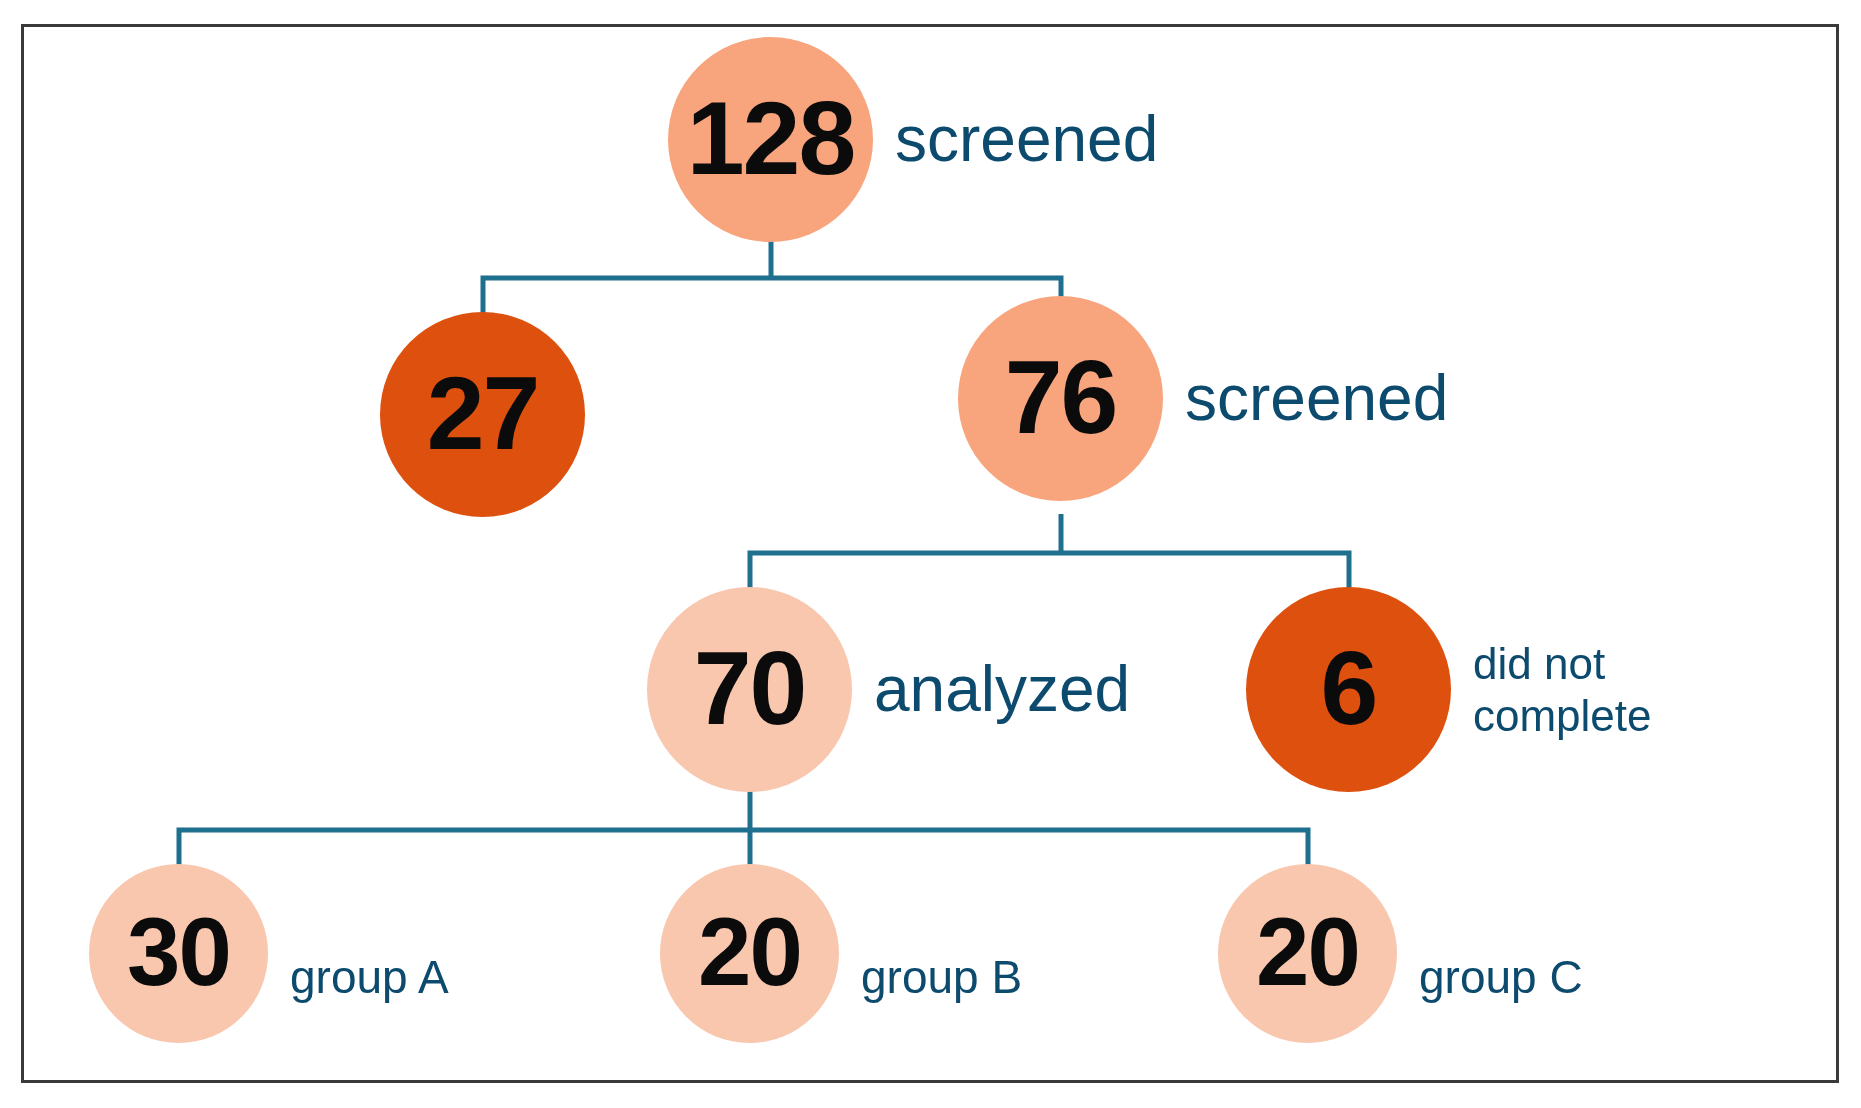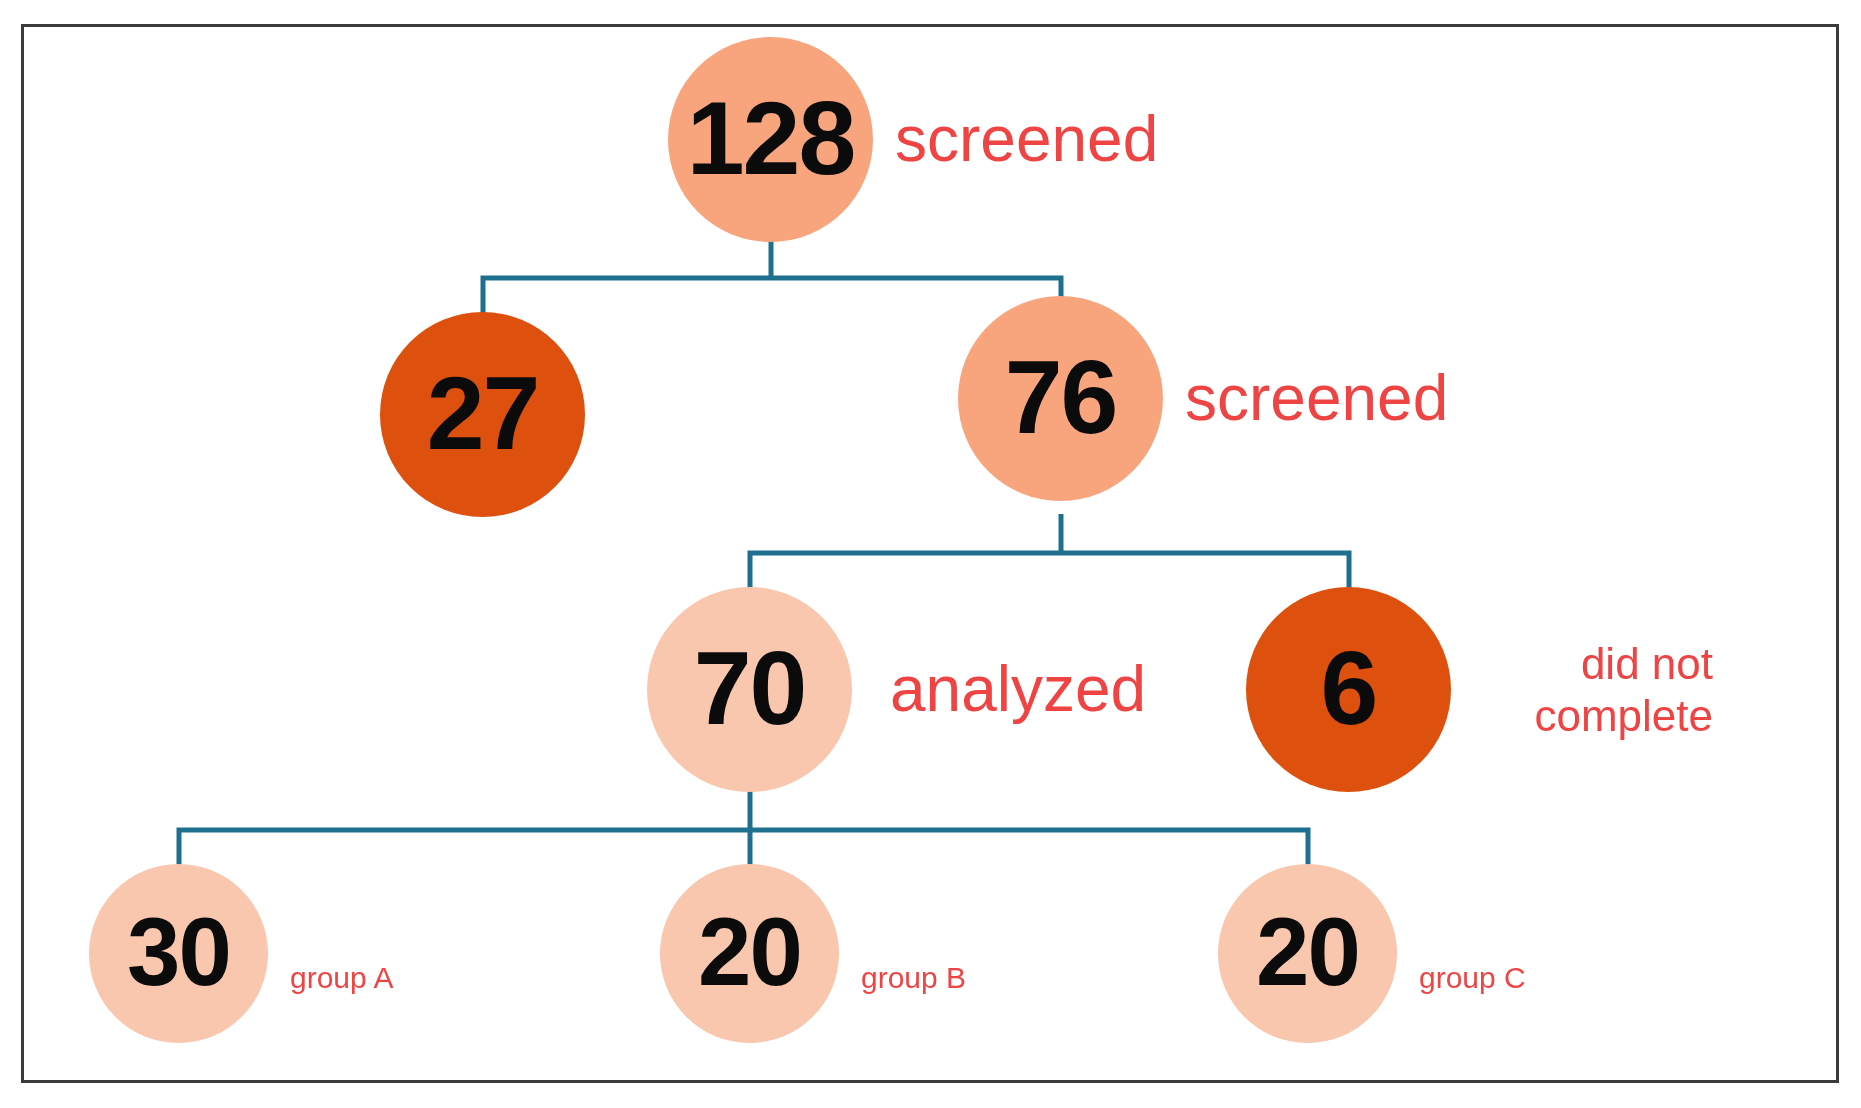--- a/index.html
+++ b/index.html
@@ -51,28 +51,27 @@
     color: #0b0b0b;
     letter-spacing: -2px;
     line-height: 1;
     transform: translateY(-2px);
     text-align: right;
   }
   .num-lg { font-size: 104px; }
   .num-sm { font-size: 96px; }
   .label {
     margin-left: 22px;
-    color: #ef4444;
+    color: #0c4a6e;
     white-space: nowrap;
     line-height: 1.05;
-    text-align: right;
   }
   .lbl-lg  { font-size: 64px; }
   .lbl-md  { font-size: 48px; }
-  .lbl-grp { font-size: 30px; margin-top: 48px; }
+  .lbl-grp { font-size: 46px; margin-top: 48px; }
   .lbl-sm  {
     font-size: 44px;
     line-height: 1.16;
     white-space: normal;
     width: 240px;
   }
 </style>
 </head>
 <body>
 
@@ -102,21 +101,21 @@
     </div>
   </div>
 
   <div class="node" style="left:958px; top:296px;">
     <div class="circle d-lg" style="background-color: rgb(248, 164, 125);">
       <span class="num num-lg">76</span>
     </div>
     <div class="label lbl-lg">screened</div>
   </div>
 
-  <div class="node" style="left:647px; top:587px;gap:16px;">
+  <div class="node" style="left:647px; top:587px;">
     <div class="circle d-lg" style="background-color: rgb(249, 198, 174);">
       <span class="num num-lg">70</span>
     </div>
     <div class="label lbl-lg">analyzed</div>
   </div>
 
   <div class="node" style="left:1246px; top:587px;">
     <div class="circle d-lg" style="background-color: rgb(222, 80, 13);">
       <span class="num num-lg">6</span>
     </div>

